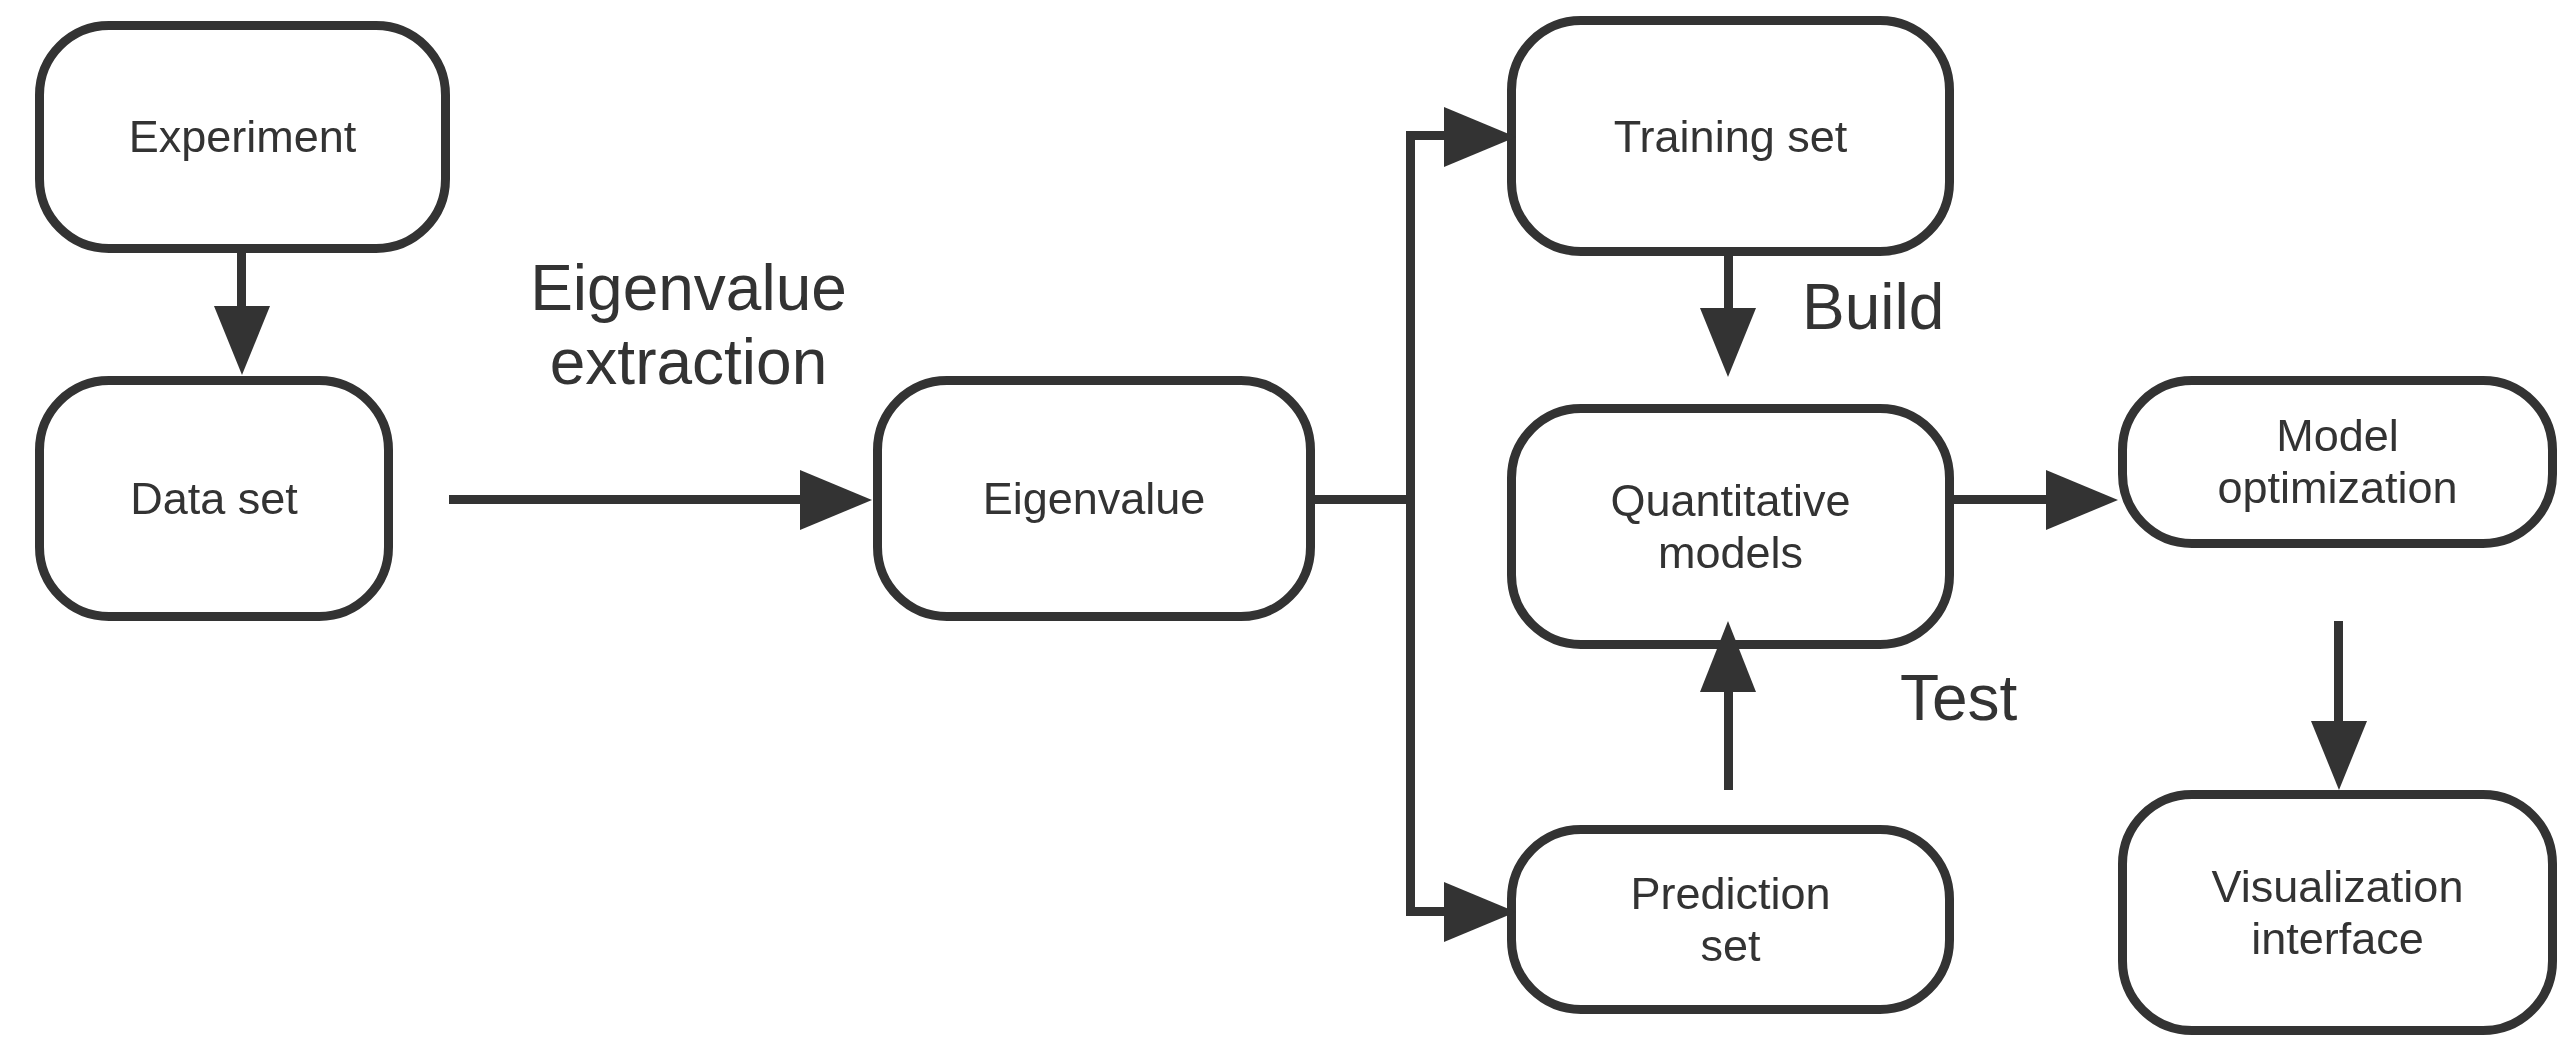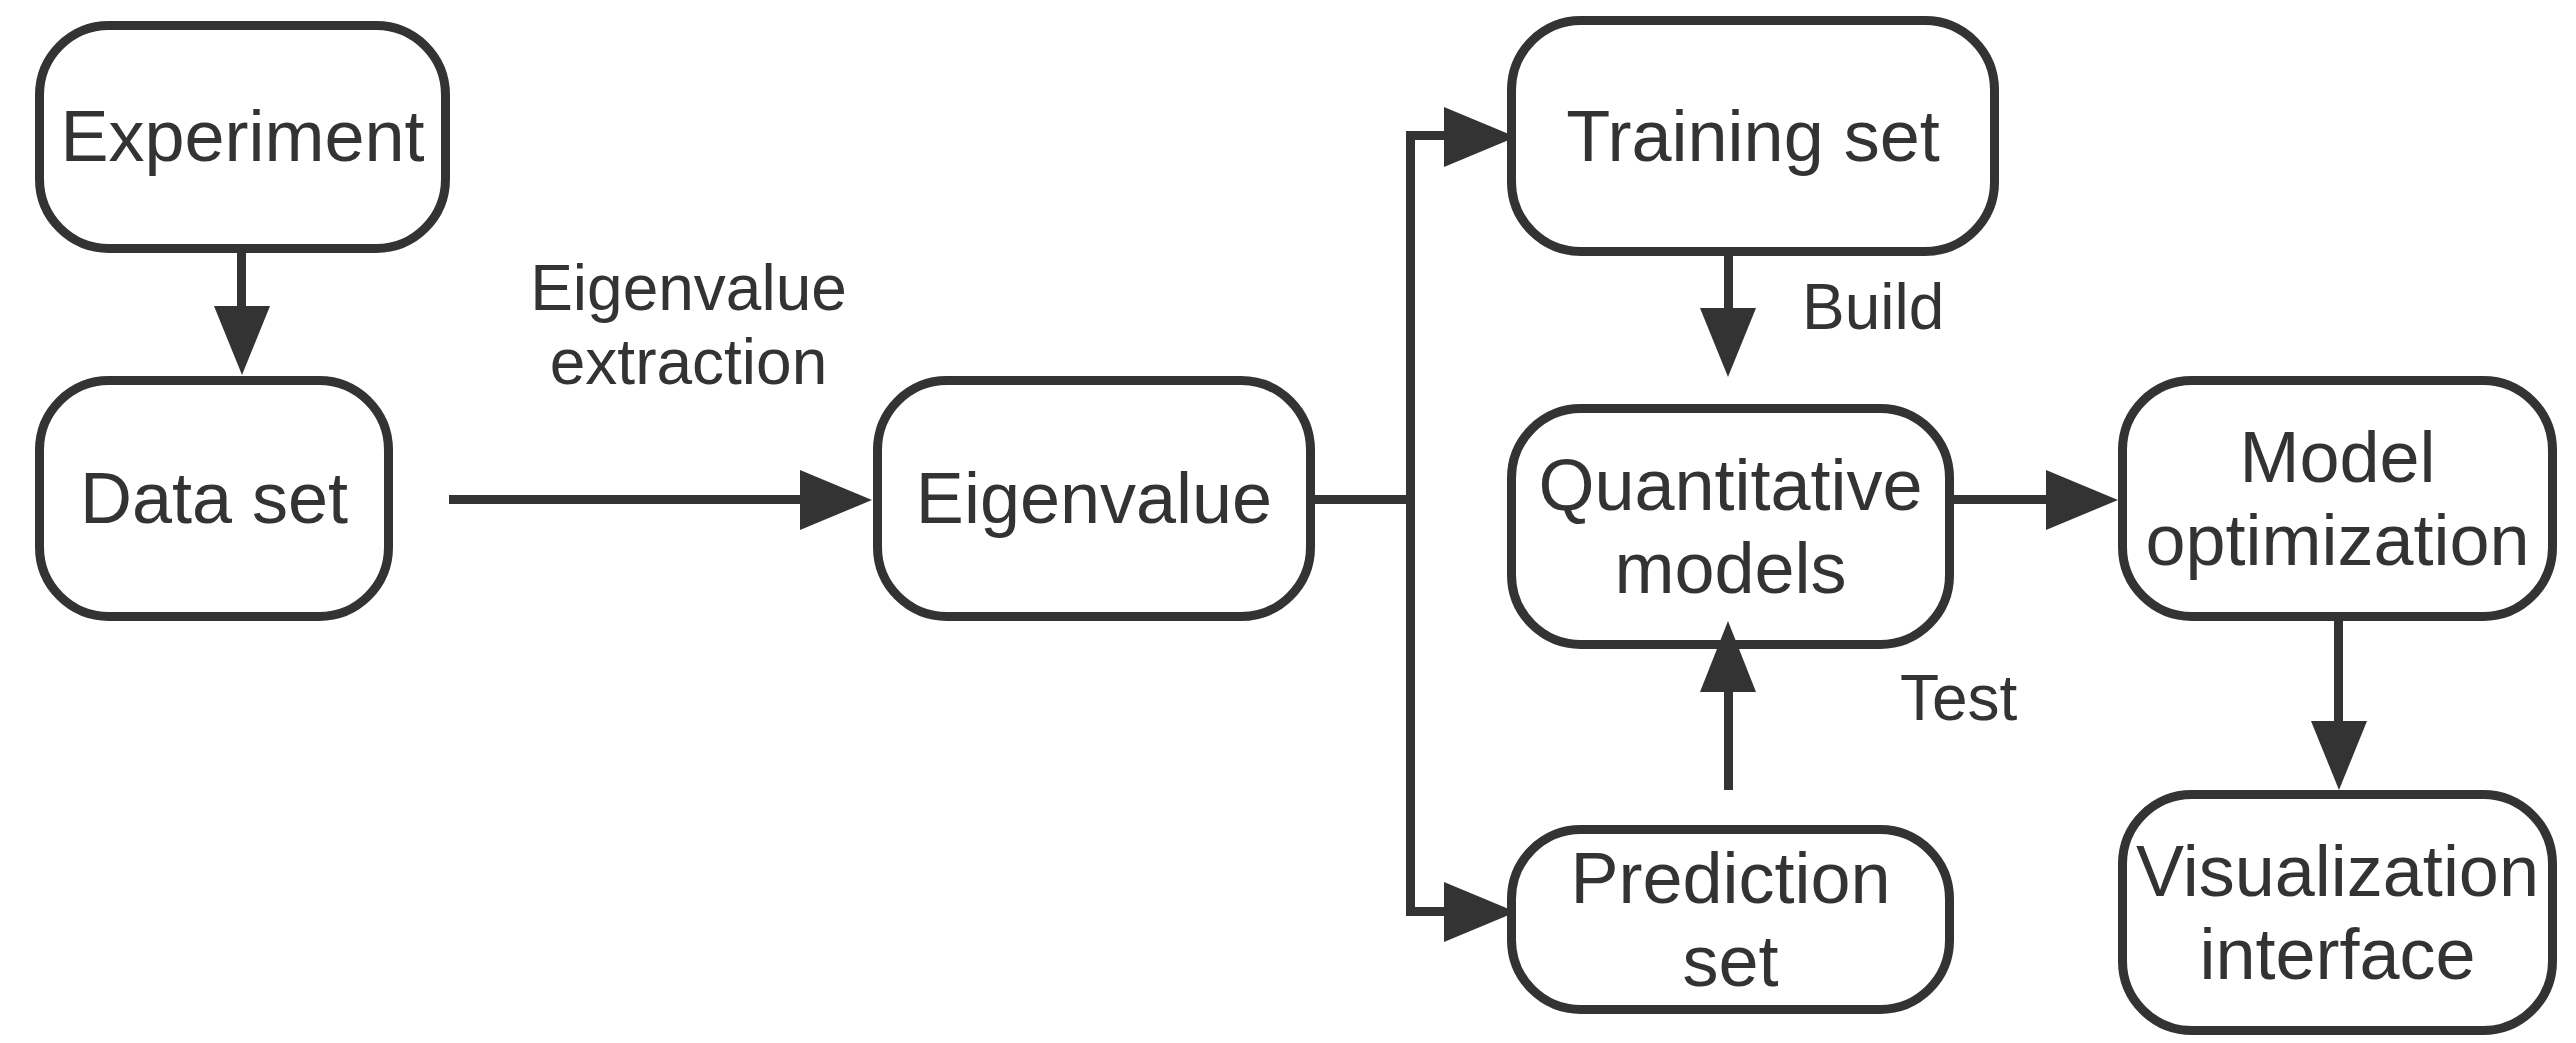--- a/index.html
+++ b/index.html
@@ -19,32 +19,32 @@
   .node {
     position: absolute;
     box-sizing: border-box;
     background: #ffffff;
     border: 9px solid #333333;
     border-radius: 74px;
     display: flex;
     align-items: center;
     justify-content: center;
     text-align: center;
-    font-size: 72px;
+    font-size: 45px;
     line-height: 1.15;
     color: #333333;
     white-space: pre-line;
   }
   .node-experiment            { left: 35px;   top: 20.5px;   width: 415px; height: 232px; }
   .node-data-set              { left: 35px;   top: 376px;  width: 358px; height: 245px; }
   .node-eigenvalue            { left: 873px; top: 376px;  width: 442px; height: 245px; }
-  .node-training-set          { left: 1507px; top: 16.4px;   width: 492px; height: 240px; }
+  .node-training-set          { left: 1507px; top: 16.4px;   width: 447px; height: 240px; }
   .node-quantitative-models   { left: 1507px; top: 376px;  width: 447px; height: 245px; margin-top: 28px; }
   .node-prediction-set        { left: 1507px; top: 790px;  width: 447px; height: 189px; margin-top: 35px; }
-  .node-model-optimization    { left: 2118px; top: 376px;  width: 439px; height: 245px; }
+  .node-model-optimization    { left: 2118px; top: 376px;  width: 439px; height: 172px; }
   .node-visualization-interface { left: 2118px; top: 790px; width: 439px; height: 245px; }
 
   .line {
     position: absolute;
     background: #333333;
   }
   .tri {
     position: absolute;
     width: 0;
     height: 0;

